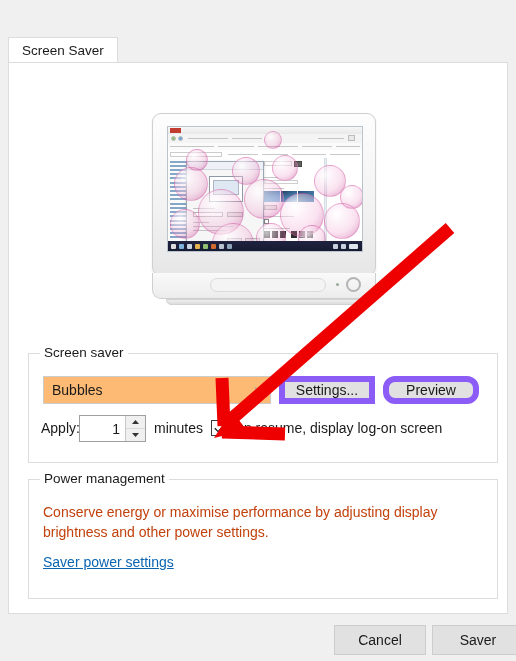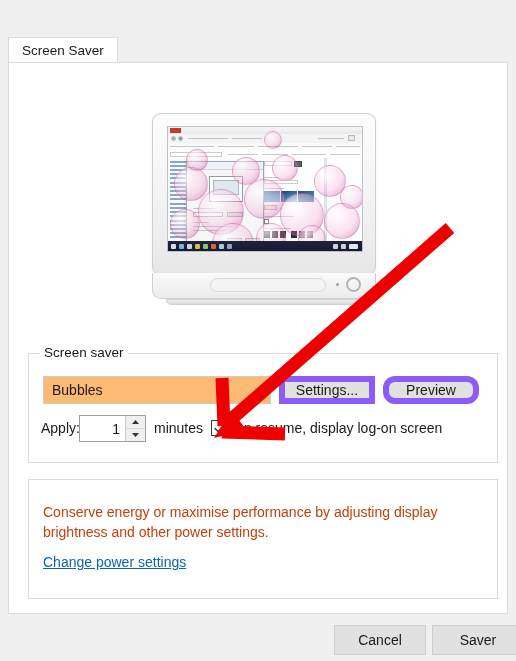--- a/index.html
+++ b/index.html
@@ -560,22 +560,23 @@
 
       <div class="chk">
         <svg width="14" height="14" viewBox="0 0 14 14">
           <path d="M1.8 7.2 L5.2 10.6 L12.2 2.6" fill="none" stroke="#1a1a1a" stroke-width="1.3"></path>
         </svg>
       </div>
       <div class="chk-label">On resume, display log-on screen</div>
     </div>
 
     <div class="group" id="group-power">
+      <div class="group-title">Power management</div>
       <div class="power-desc">Conserve energy or maximise performance by adjusting display brightness and other power settings.</div>
-      <div class="power-link">Change power settings</div>
+      <div class="power-link">Saver power settings</div>
     </div>
 
   </div>
 
   <div class="footer-btn" id="btn-cancel">
     <span>Cancel</span>
   </div>
   <div class="footer-btn" id="btn-apply">
     <span>Saver</span>
   </div>

